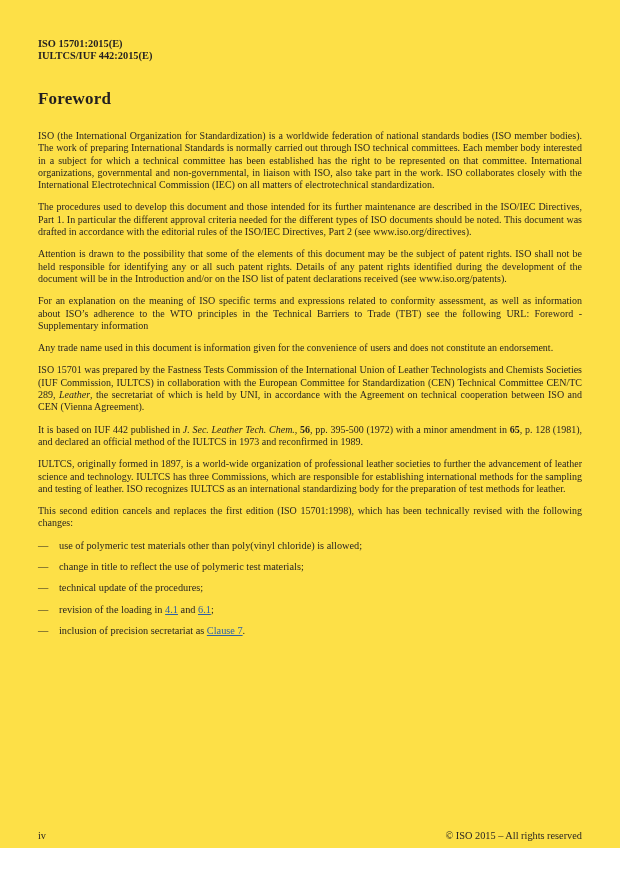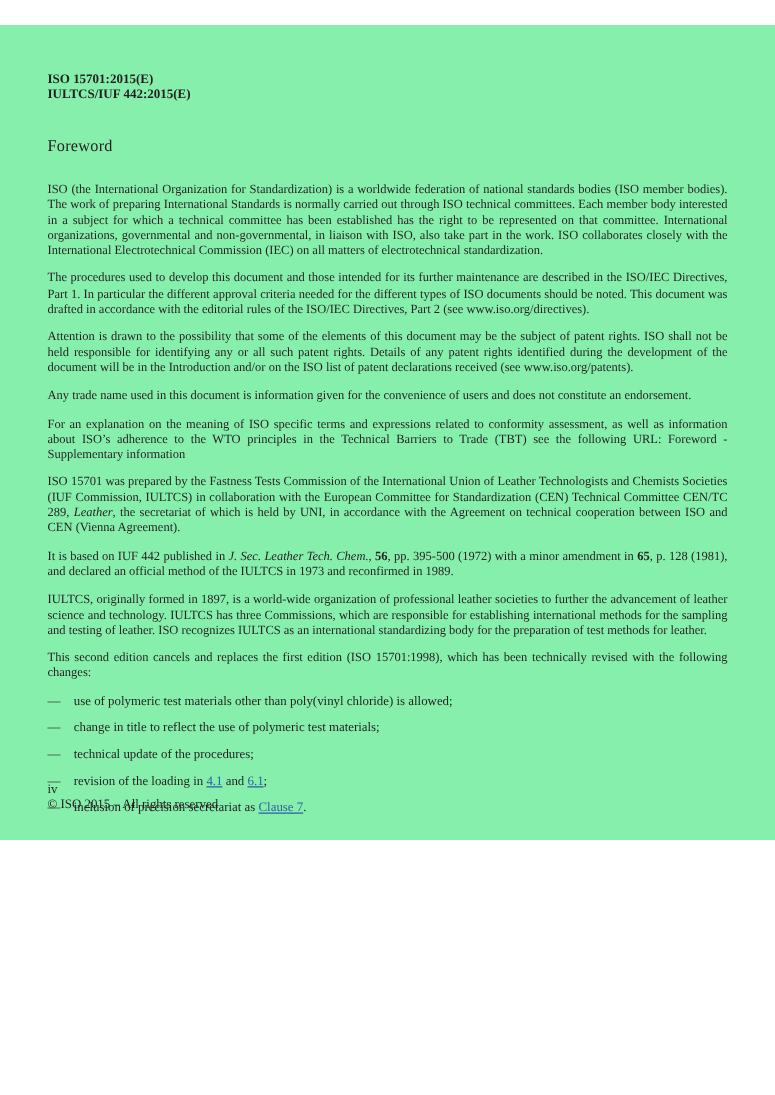--- a/index.html
+++ b/index.html
@@ -1,35 +1,34 @@
 <!DOCTYPE html>
 <html style="--text-color: #231f20; --link-color: #2d5fa6;"><head>
 <meta charset="utf-8">
 <style>
   * { margin: 0; padding: 0; box-sizing: border-box; }
   html, body { background: #ffffff; }
   .page {
     width: 620px;
-    height: 652px;
+    height: 848px;
     position: relative;
-    background: #86efac;
+    background: #fde047;
     color: var(--text-color, #231f20);
     font-family: "Liberation Serif", "DejaVu Serif", serif;
     padding: 38px 38px 0 38px;
     overflow: hidden;
-    margin-top: 20px;
   }
   .doc-header {
     font-weight: bold;
     font-size: 10.4px;
     line-height: 12px;
   }
   .title {
-    font-size: 13px;
-    font-weight: normal;
+    font-size: 17px;
+    font-weight: bold;
     margin: 27px 0 21px 0;
     letter-spacing: 0.2px;
   }
   .para {
     font-size: 10px;
     line-height: 12.3px;
     text-align: justify;
     margin-bottom: 10px;
   }
   .italic { font-style: italic; }
@@ -45,49 +44,48 @@
   a.ref-link {
     color: var(--link-color, #2d5fa6);
     text-decoration: underline;
     cursor: pointer;
   }
   .annex-note { margin-top: 3px; }
   .footer {
     position: absolute;
     left: 38px;
     right: 38px;
-    bottom: 22px;
+    bottom: 6px;
     display: flex;
     justify-content: space-between;
     font-size: 10.3px;
     line-height: 12px;
-    flex-direction: column;
   }
 </style>
 </head>
 <body>
 
 <div class="page">
 
   <header class="doc-header">
     <div>ISO 15701:2015(E)</div>
     <div>IULTCS/IUF 442:2015(E)</div>
   </header>
 
   <h1 class="title">Foreword</h1>
 
   <p class="para">ISO (the International Organization for Standardization) is a worldwide federation of national standards bodies (ISO member bodies). The work of preparing International Standards is normally carried out through ISO technical committees. Each member body interested in a subject for which a technical committee has been established has the right to be represented on that committee. International organizations, governmental and non-governmental, in liaison with ISO, also take part in the work. ISO collaborates closely with the International Electrotechnical Commission (IEC) on all matters of electrotechnical standardization.</p>
 
   <p class="para">The procedures used to develop this document and those intended for its further maintenance are described in the ISO/IEC Directives, Part 1. In particular the different approval criteria needed for the different types of ISO documents should be noted. This document was drafted in accordance with the editorial rules of the ISO/IEC Directives, Part 2 (see www.iso.org/directives).</p>
 
   <p class="para">Attention is drawn to the possibility that some of the elements of this document may be the subject of patent rights. ISO shall not be held responsible for identifying any or all such patent rights.  Details of any patent rights identified during the development of the document will be in the Introduction and/or on the ISO list of patent declarations received (see www.iso.org/patents).</p>
 
+  <p class="para">For an explanation on the meaning of ISO specific terms and expressions related to conformity assessment, as well as information about ISO’s adherence to the WTO principles in the Technical Barriers to Trade (TBT) see the following URL: Foreword - Supplementary information</p>
+
   <p class="para">Any trade name used in this document is information given for the convenience of users and does not constitute an endorsement.</p>
-
-  <p class="para">For an explanation on the meaning of ISO specific terms and expressions related to conformity assessment, as well as information about ISO’s adherence to the WTO principles in the Technical Barriers to Trade (TBT) see the following URL: Foreword - Supplementary information</p>
 
   <p class="para"><span>ISO 15701 was prepared by the Fastness Tests Commission of the International Union of Leather Technologists and Chemists Societies (IUF Commission, IULTCS) in collaboration with the European Committee for Standardization (CEN) Technical Committee CEN/TC 289, </span><span class="italic">Leather</span><span>, the secretariat of which is held by UNI, in accordance with the Agreement on technical cooperation between ISO and CEN (Vienna Agreement).</span></p>
 
   <p class="para"><span>It is based on IUF 442 published in </span><span class="italic">J. Sec. Leather Tech. Chem.</span><span>, </span><span class="bold">56</span><span>, pp. 395-500 (1972) with a minor amendment in </span><span class="bold">65</span><span>, p. 128 (1981), and declared an official method of the IULTCS in 1973 and reconfirmed in 1989.</span></p>
 
   <p class="para">IULTCS, originally formed in 1897, is a world-wide organization of professional leather societies to further the advancement of leather science and technology. IULTCS has three Commissions, which are responsible for establishing international methods for the sampling and testing of leather. ISO recognizes IULTCS as an international standardizing body for the preparation of test methods for leather.</p>
 
   <p class="para">This second edition cancels and replaces the first edition (ISO 15701:1998), which has been technically revised with the following changes:</p>
 
   <div class="list-item">

